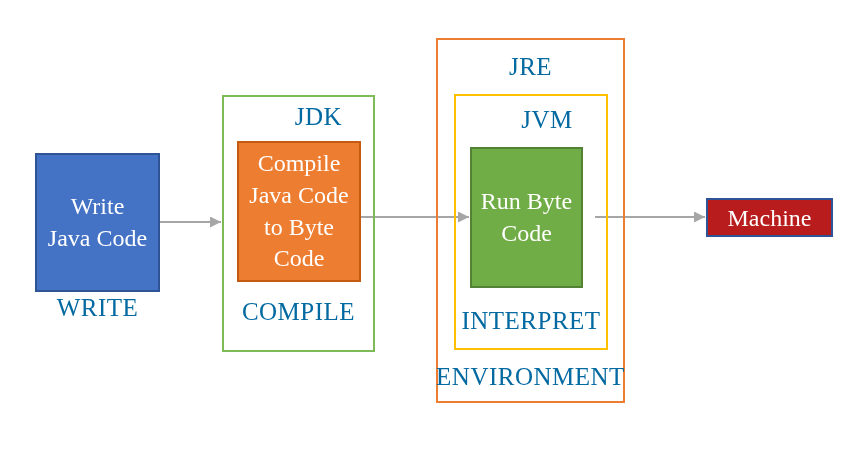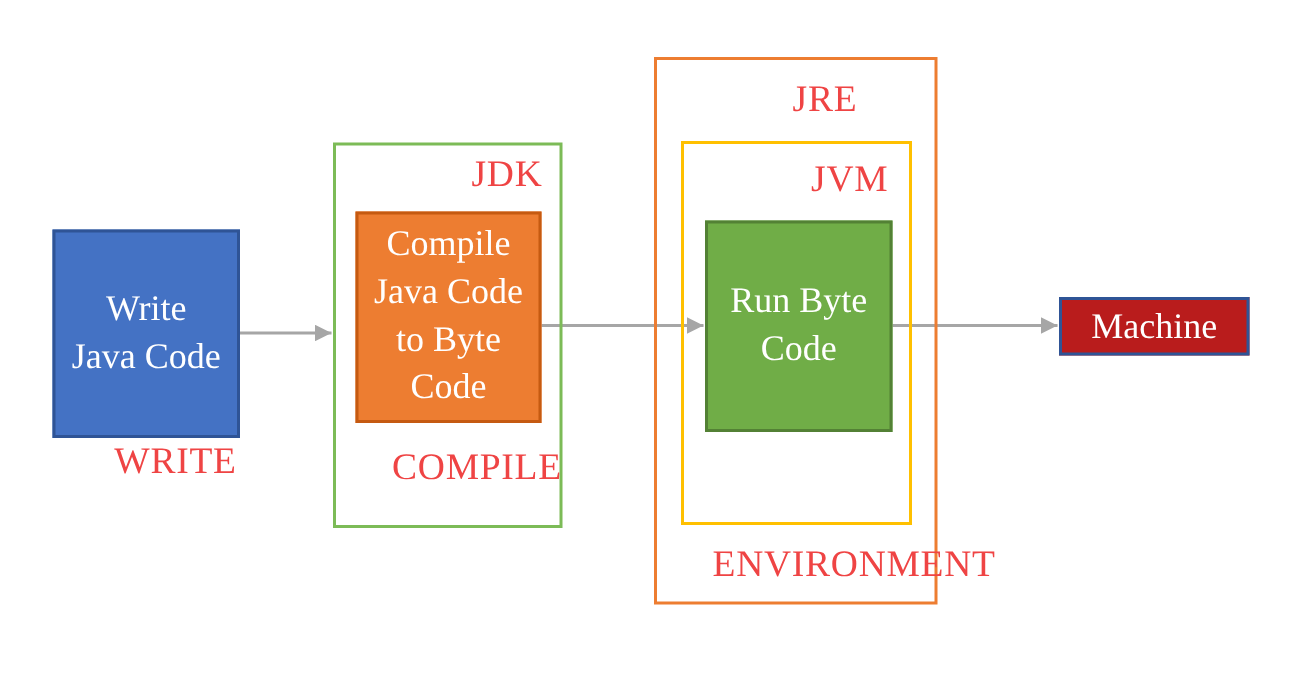--- a/index.html
+++ b/index.html
@@ -21,26 +21,25 @@
     font-size: 24px;
     line-height: 1.32;
     white-space: pre-line;
     border: 2px solid transparent;
   }
   .container-frame {
     border: 2px solid transparent;
     background: transparent;
   }
   .diagram-label {
-    color: #ef4444;
+    color: #0369a1;
     font-size: 25px;
     text-align: center;
     line-height: 1.1;
     letter-spacing: 0.5px;
-    padding-left: 39px;
   }
   .arrow-layer {
     position: absolute;
     left: 0; top: 0;
     width: 868px; height: 458px;
     pointer-events: none;
   }
 </style>
 </head>
 <body>
@@ -68,19 +67,20 @@
 Java Code
 to Byte
 Code</div>
   <div class="abs diagram-label" style="left:222px; top:298px; width:153px;">COMPILE</div>
 
   <div class="abs container-frame" style="left: 436px; top: 38px; width: 189px; height: 365px; border-color: rgb(237, 125, 49);"></div>
   <div class="abs diagram-label" style="left:436px; top:53px; width:189px;">JRE</div>
 
   <div class="abs container-frame" style="left: 454px; top: 94px; width: 154px; height: 256px; border-color: rgb(255, 192, 0);"></div>
   <div class="abs diagram-label" style="left:454px; top:106px; width:186px;">JVM</div>
-  <div class="abs node" style="left: 470px; top: 147px; width: 125px; height: 141px; background-color: rgb(112, 173, 71); border-color: rgb(83, 129, 53);">Run Byte
+  <div class="abs node" style="left: 470px; top: 147px; width: 113px; height: 141px; background-color: rgb(112, 173, 71); border-color: rgb(83, 129, 53);">Run Byte
 Code</div>
+  <div class="abs diagram-label" style="left:454px; top:307px; width:154px;">INTERPRET</div>
   <div class="abs diagram-label" style="left:436px; top:363px; width:189px;text-align:center;">ENVIRONMENT</div>
 
   <div class="abs node" style="left: 706px; top: 198px; width: 127px; height: 39px; line-height: 1; background-color: #b91c1c; border-color: rgb(47, 84, 150);">Machine</div>
 
 </div>
 
 </body></html>

